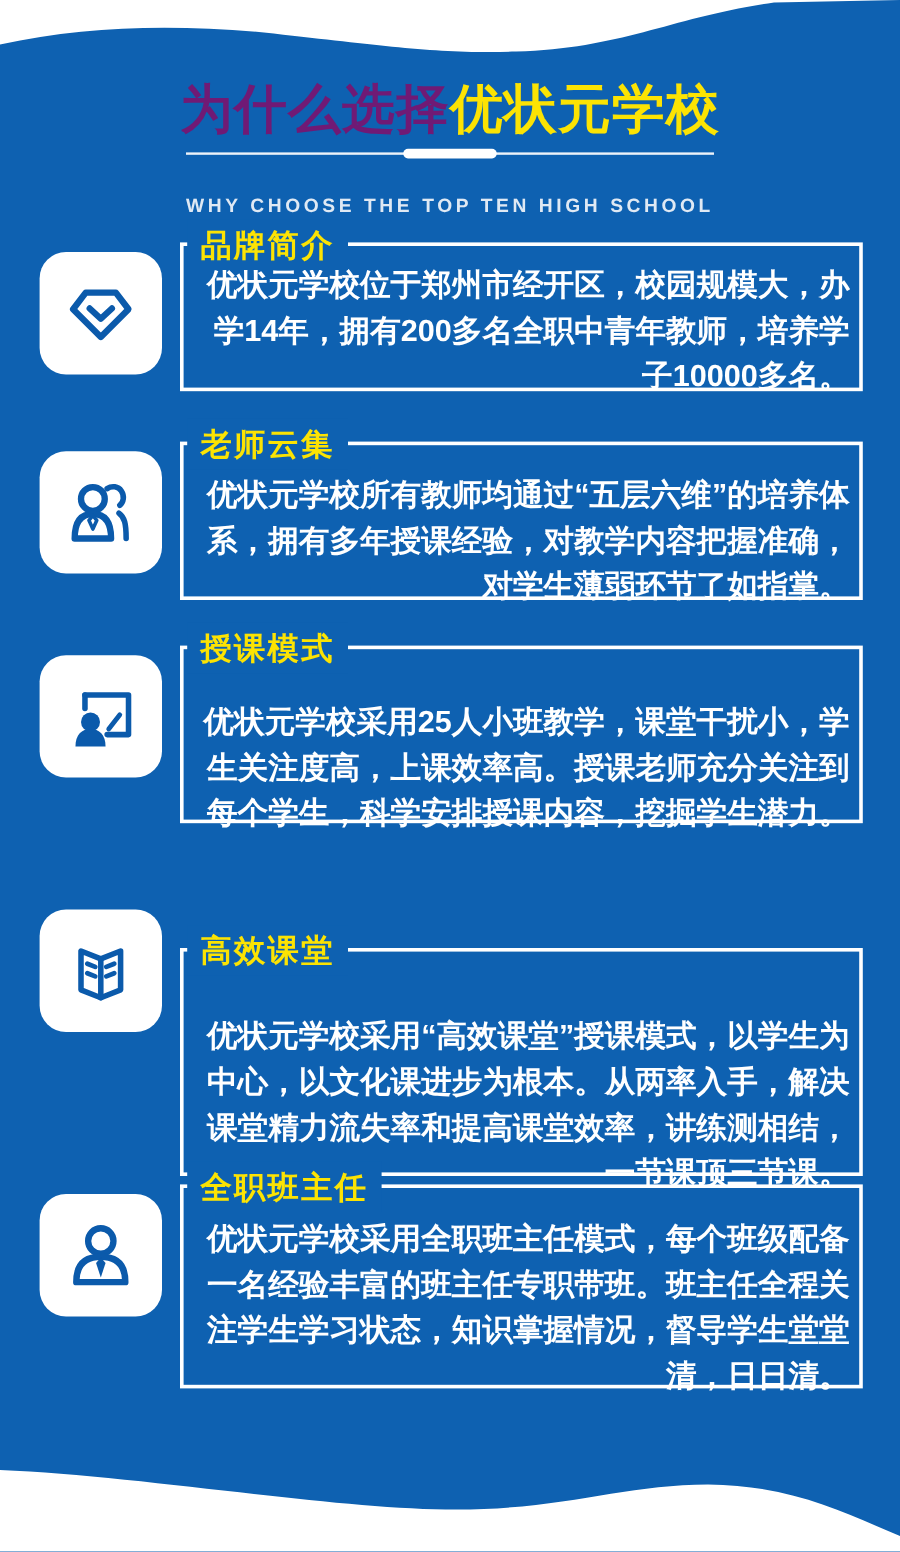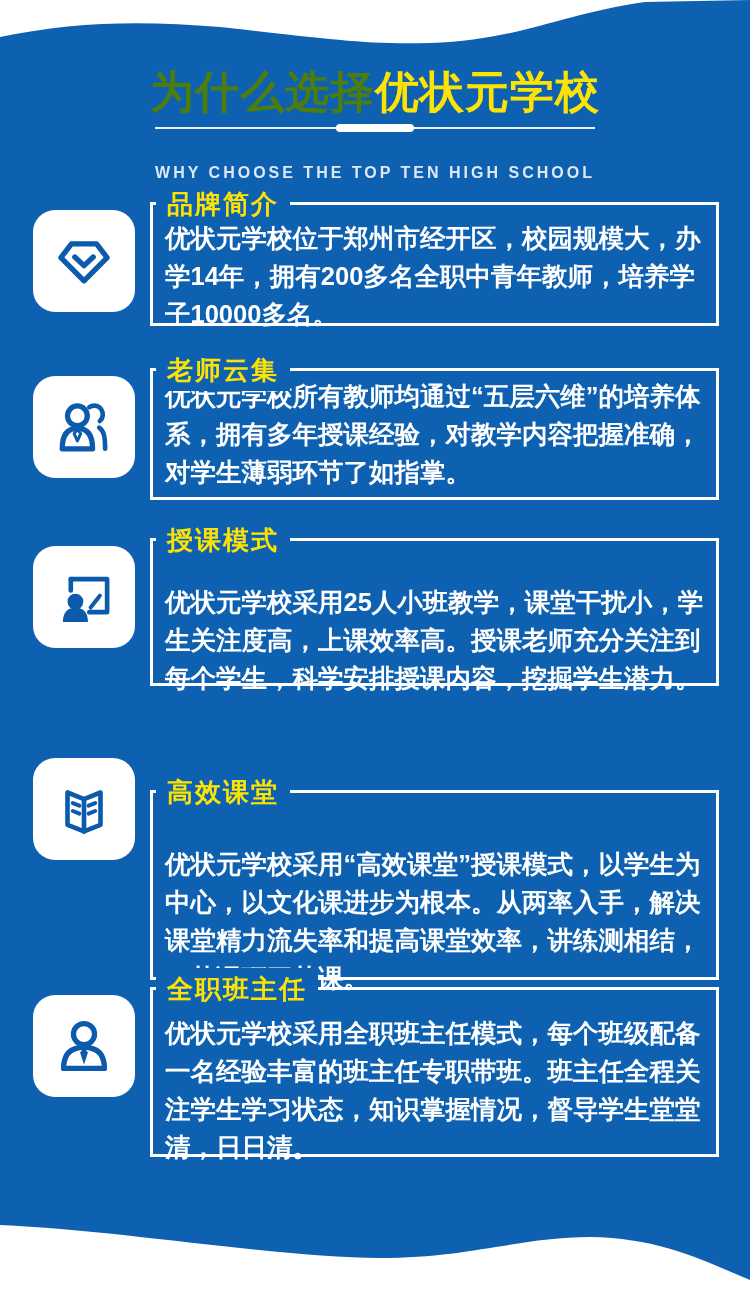--- a/index.html
+++ b/index.html
@@ -19,21 +19,21 @@
   .wave{position:absolute;left:0;display:block;}
   .wave-top{top:0;}
   .wave-bottom{bottom:0;}
 
   
   .header{position:absolute;top:0;left:0;width:750px;text-align:center;}
   .page-title{
     position:absolute;top:66px;left:0;width:100%;margin:0;
     font-size:44px;line-height:52px;font-weight:bold;letter-spacing:1px;white-space:nowrap;
   }
-  .t-white{color:#4d7c0f;}
+  .t-white{color:#701a75;}
   .t-yellow{color:var(--yellow,#fce303);}
   .title-underline{
     position:absolute;top:127px;left:155px;width:440px;height:2px;
     background:rgba(255,255,255,0.92);
   }
   .title-underline .tick{
     position:absolute;left:50%;top:-3px;transform:translateX(-50%);
     width:78px;height:8px;border-radius:4px;background:#ffffff;display:block;
   }
   .subtitle{
@@ -60,24 +60,24 @@
   .s4 .card{height:190px;margin-top:40px;} .s5 .card{height:170px;}
 
   .card-title{
     position:absolute;top:-22px;left:3px;
     background:var(--blue,#0e61b1);color:var(--yellow,#fce303);
     font-size:26px;line-height:42px;font-weight:bold;letter-spacing:2px;
     padding:0 11px;white-space:nowrap;
   }
   .card-body{
     color:#ffffff;font-size:25.5px;line-height:38px;font-weight:bold;
-    padding:0 8px 0 12px;box-sizing:border-box;
+    padding:0 8px 0 12px;box-sizing:border-box;text-align:right;
   }
   .s1 .card-body{padding-top:14px;}
-  .s2 .card-body{padding-top:6px;}
+  .s2 .card-body{padding-top:23px;}
   .s3 .card-body{padding-top:42px;}
   .s4 .card-body{padding-top:52px;}
   .s5 .card-body{padding-top:24px;}
 
   svg .st{fill:none;stroke:currentColor;stroke-width:8;stroke-linecap:round;stroke-linejoin:round;}
   svg .st7{fill:none;stroke:currentColor;stroke-width:7;stroke-linecap:round;stroke-linejoin:round;}
   svg .st6{fill:none;stroke:currentColor;stroke-width:6;stroke-linecap:round;stroke-linejoin:round;}
   svg .st4{fill:none;stroke:currentColor;stroke-width:4.5;stroke-linecap:round;stroke-linejoin:round;}
   svg .fl{fill:currentColor;stroke:none;}
 </style>

